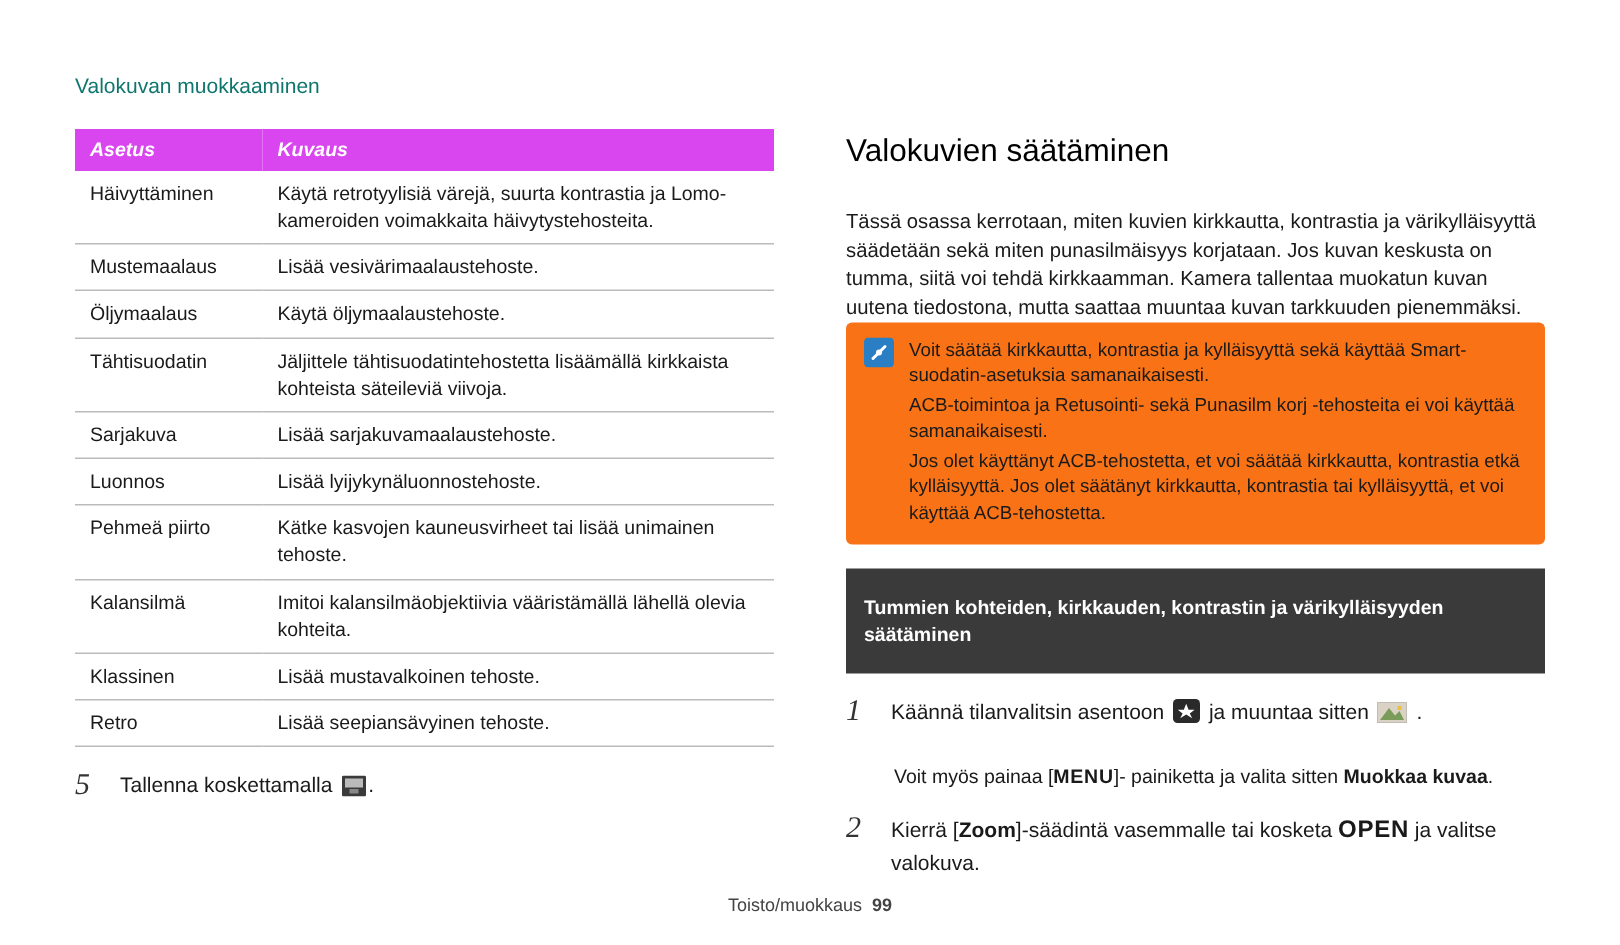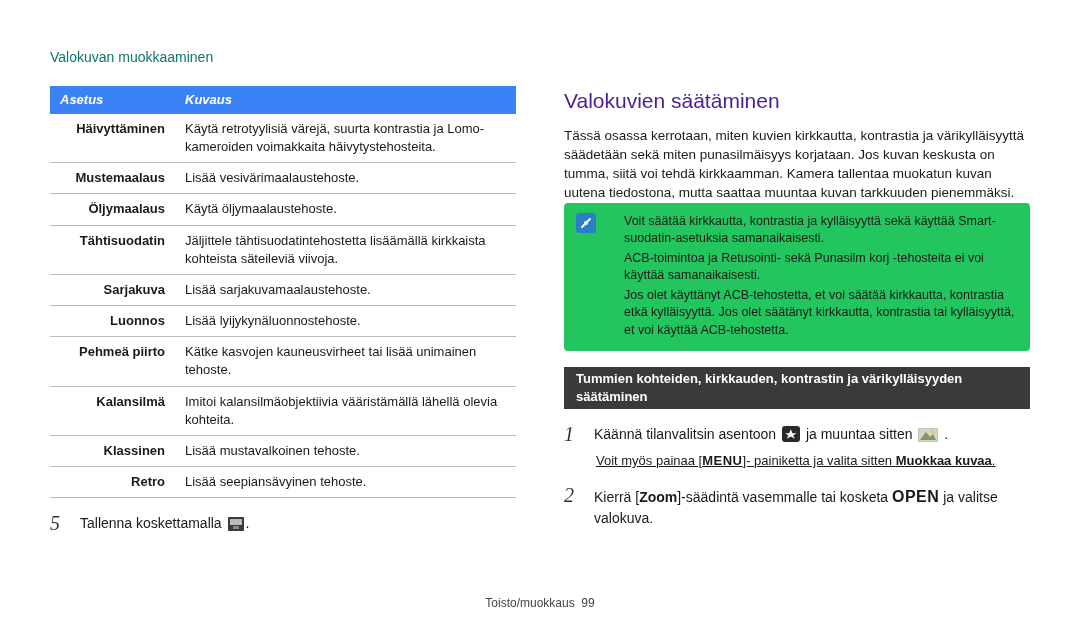--- a/index.html
+++ b/index.html
@@ -28,37 +28,36 @@
   .col {
     flex: 1;
     min-width: 0;
   }
   table {
     border-collapse: collapse;
     width: 100%;
     font-size: 13px;
   }
   thead th {
-    background: #3b82f6;
+    background: #d946ef;
     color: #fff;
     font-weight: bold;
     font-style: italic;
     text-align: left;
     padding: 5px 10px;
     font-size: 13px;
   }
   tbody td {
     border-bottom: 1px solid #bbb;
     padding: 6px 10px 6px 10px;
     vertical-align: top;
   }
   tbody td:first-child {
-    font-weight: bold;
+    font-weight: normal;
     width: 125px;
-    text-align: right;
   }
   .step {
     display: flex;
     align-items: flex-start;
     gap: 12px;
     margin-top: 14px;
   }
   .step-num {
     font-family: Georgia, 'Times New Roman', serif;
     font-style: italic;
@@ -67,74 +66,73 @@
     line-height: 1.1;
     width: 18px;
   }
   .step-body {
     flex: 1;
     font-size: 14px;
     padding-top: 2px;
   }
   .step-sub {
     font-size: 13px;
-    margin-top: 4px;
+    margin-top: 21px;
     padding-left: 2px;
-    text-decoration: underline;
   }
   .section-heading {
-    color: #4c1d95;
+    color: #000000;
     font-size: 21px;
     font-weight: 500;
-    margin-bottom: 12px;
+    margin-bottom: 24px;
   }
   .section-intro {
     font-size: 13.5px;
     margin-bottom: 0;
   }
   .note-box {
-    background: #22c55e;
+    background: #f97316;
     border-radius: 4px;
     padding: 10px 14px 10px 12px;
     display: flex;
-    gap: 28px;
+    gap: 10px;
     font-size: 12.5px;
     margin-bottom: 16px;
   }
   .note-icon {
     width: 20px;
     height: 20px;
     flex-shrink: 0;
   }
   .note-icon svg { display:block; }
   .note-body p { margin-bottom: 2px; }
   .dark-bar {
     background: #3a3a3a;
     color: #fff;
     font-size: 13px;
     font-weight: bold;
-    padding: 3px 12px;
+    padding: 17px 12px;
     border-radius: 0px;
     margin-bottom: 14px;
   }
   .inline-icon {
     display: inline-block;
     vertical-align: -3px;
     margin: 0 2px;
   }
   .footer {
     position: absolute;
     bottom: 18px;
     left: 0;
     width: 100%;
     text-align: center;
     font-size: 12px;
     color: #444;
   }
-  .footer .pn { font-weight: normal; }
+  .footer .pn { font-weight: bold; }
   .smallcaps { font-variant: small-caps; letter-spacing: 0.5px; }
 </style>
 </head>
 <body>
 
 <div class="page">
   <div class="page-title">Valokuvan muokkaaminen</div>
 
   <div class="columns">
 

